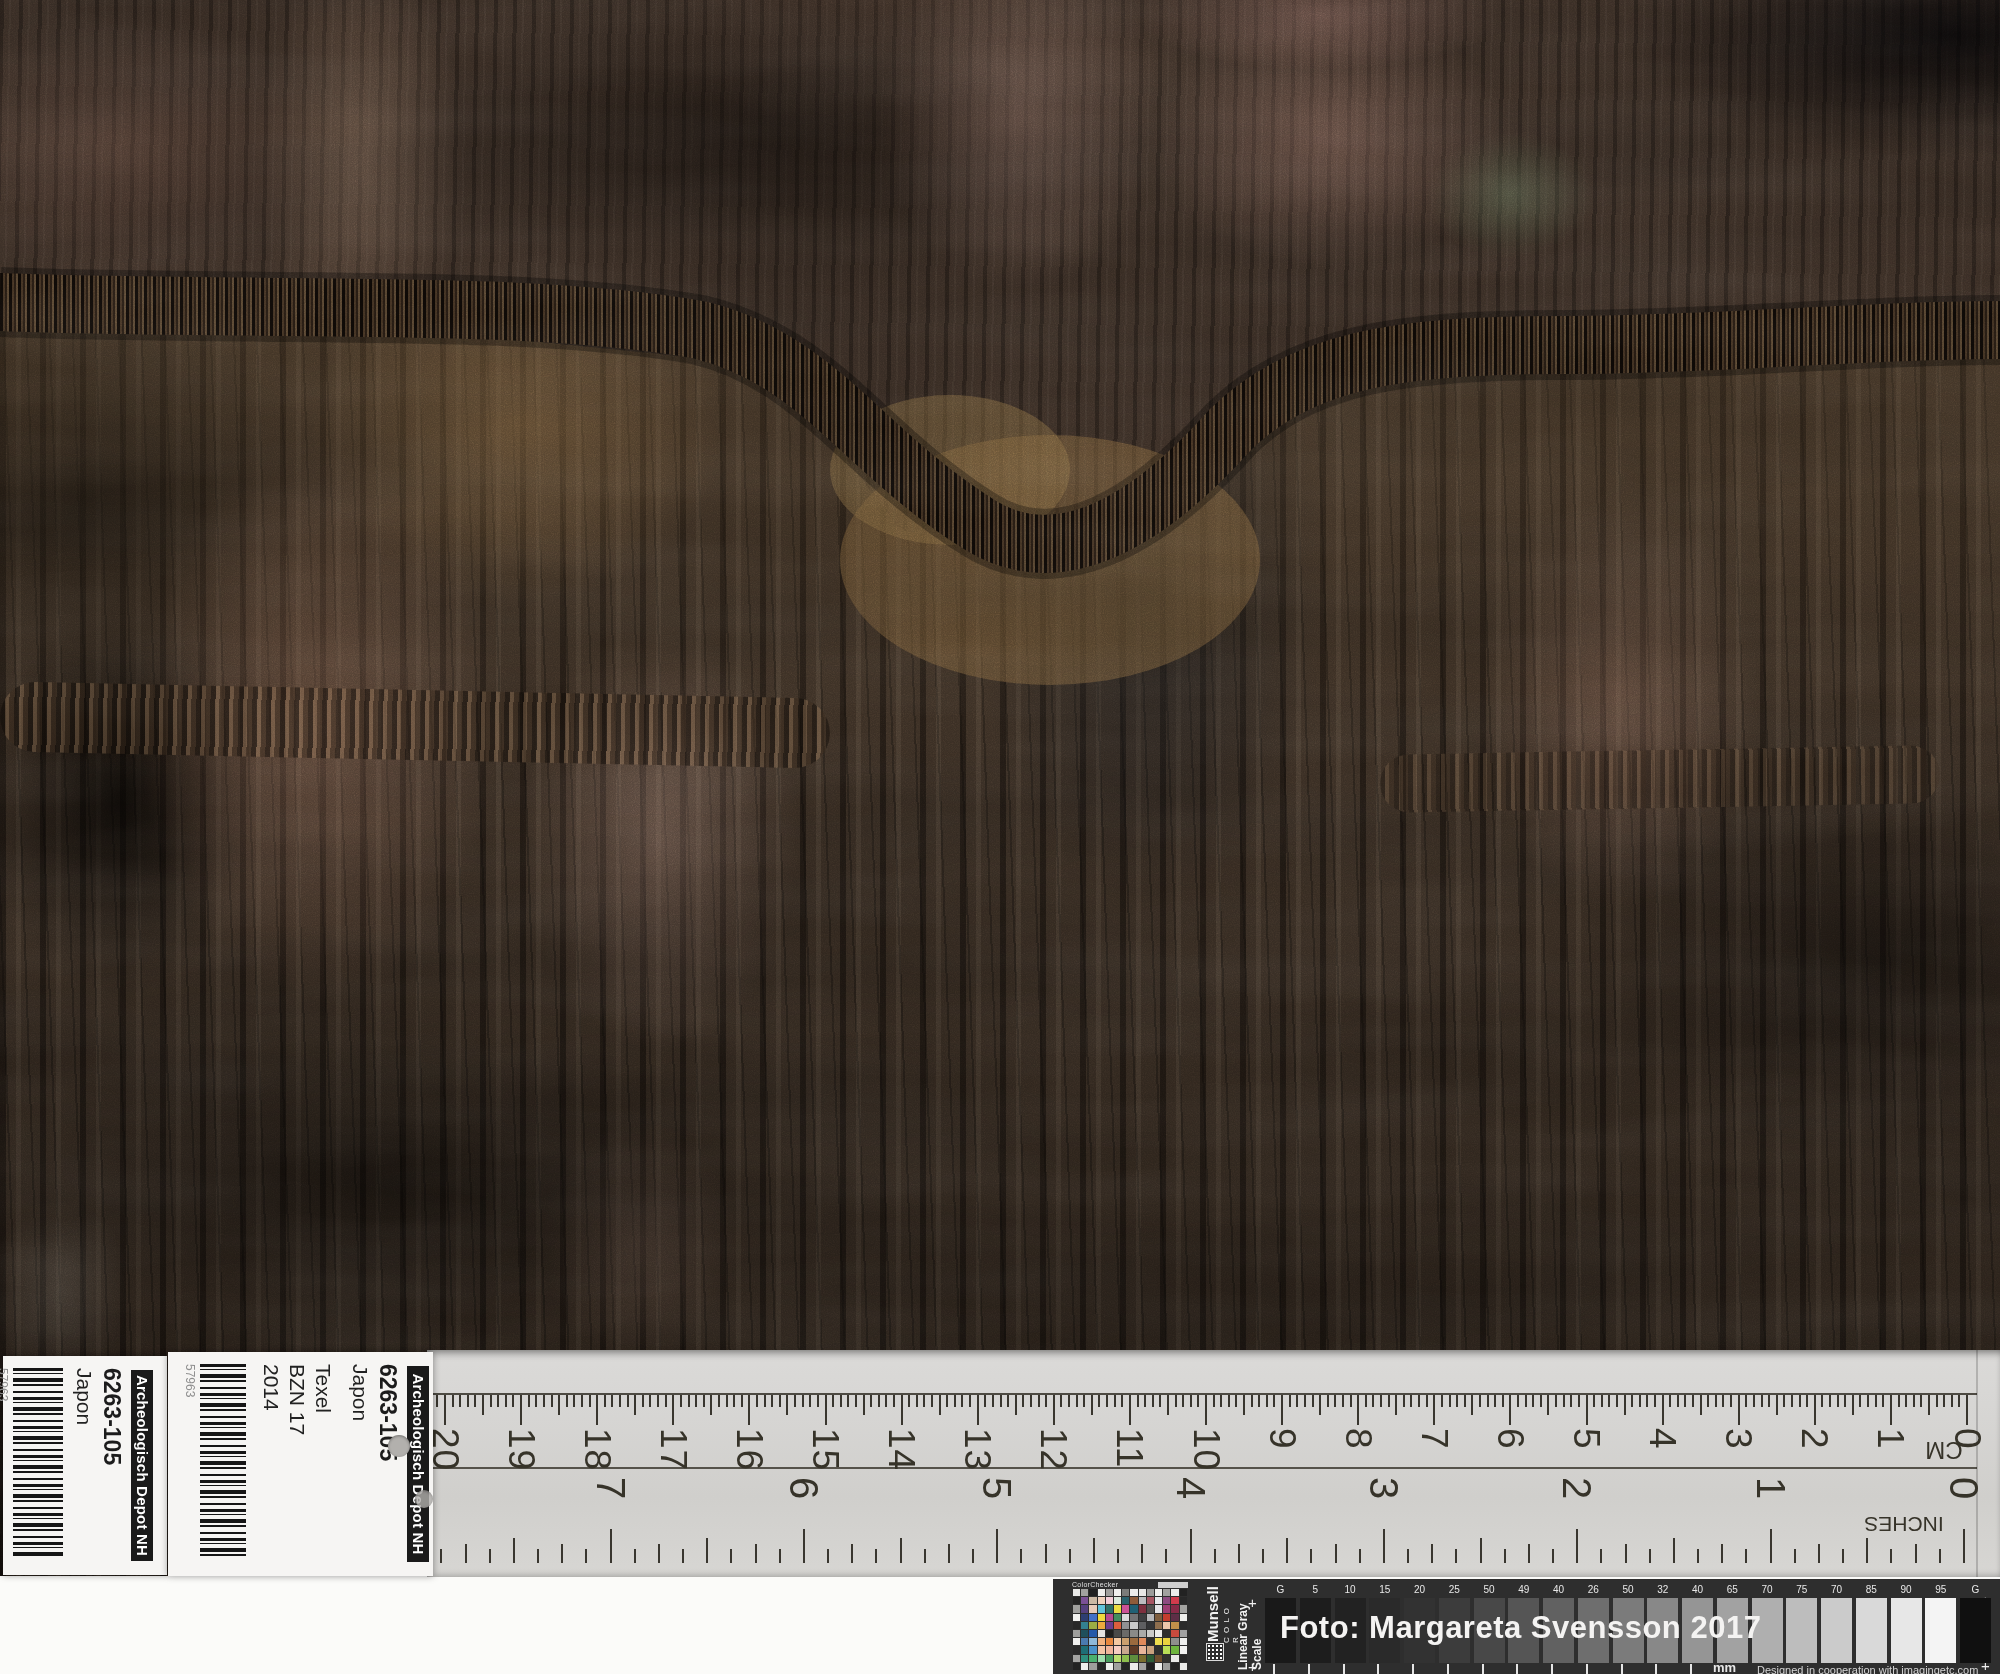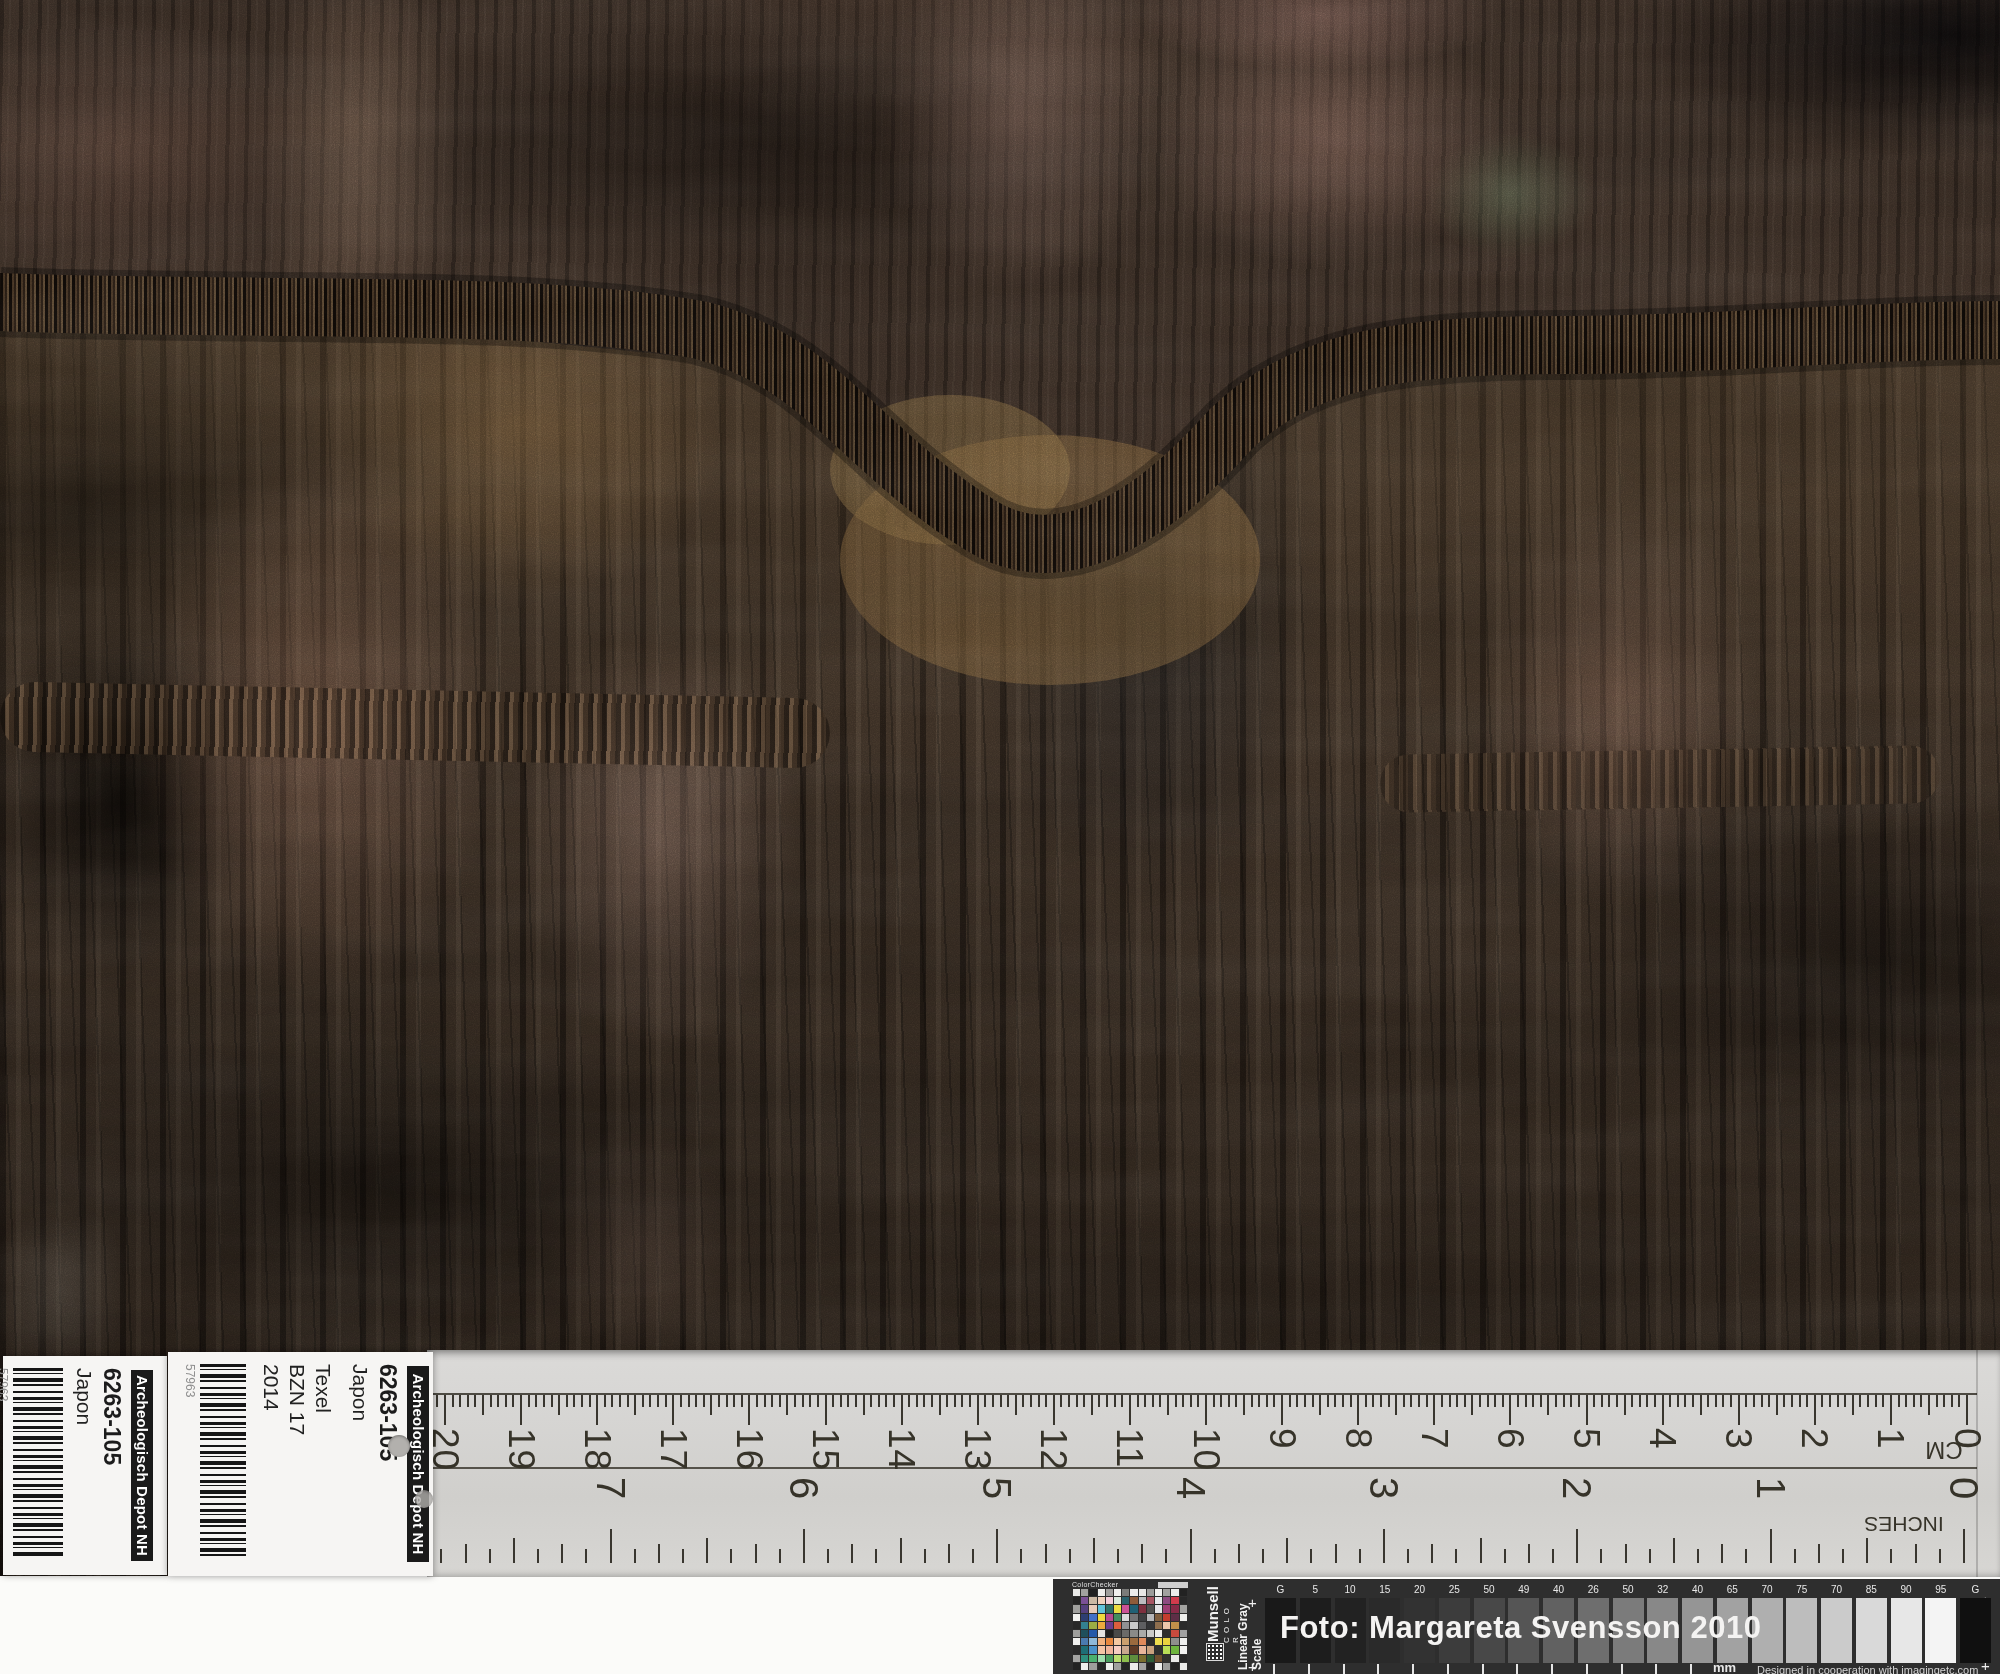--- a/index.html
+++ b/index.html
@@ -668,16 +668,16 @@
         <div class="mmtick" style="left: 428.5px; top: 85px;"></div>
         <div class="mmtick" style="left: 463.25px; top: 85px;"></div>
         <div class="mmtick" style="left: 498px; top: 85px;"></div>
         <div class="mmtick" style="left: 532.75px; top: 85px;"></div>
         <div class="mmtick" style="left: 567.5px; top: 85px;"></div>
         <div class="mmtick" style="left: 602.25px; top: 85px;"></div>
         <div class="mmtick" style="left: 637px; top: 85px;"></div>
       </div>
     <div id="mm-label" style="left:660px;top:81px;">mm</div>
     <div id="design-credit" style="left:704px;top:85px;">Designed in cooperation with imagingetc.com</div>
-    <div id="photo-credit">Foto: Margareta Svensson 2010</div>
+    <div id="photo-credit">Foto: Margareta Svensson 2017</div>
   </div>
 
 </div>
 
 </body></html>

